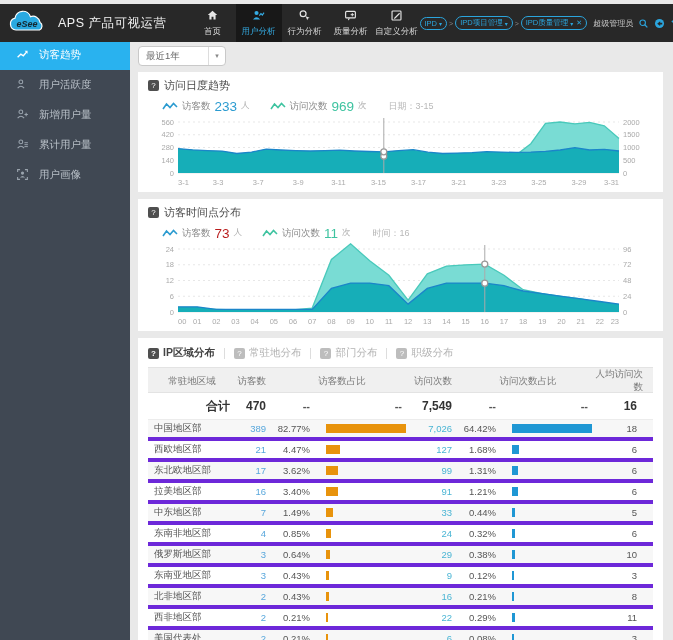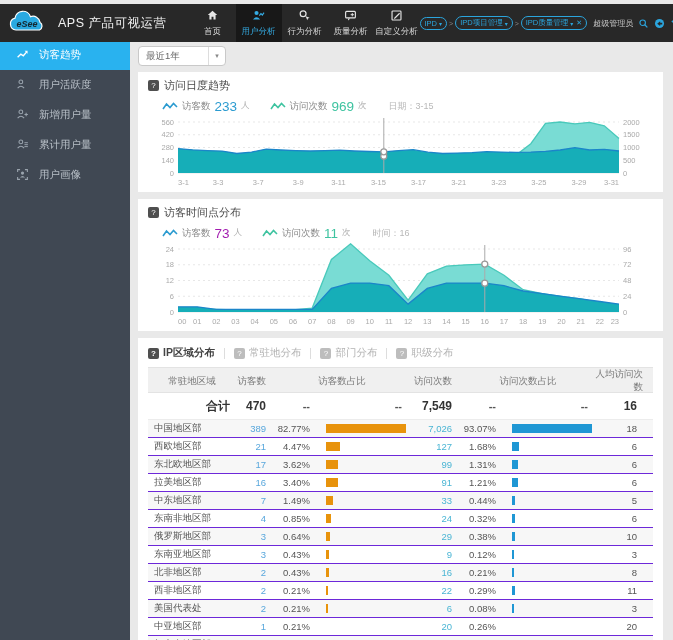--- a/index.html
+++ b/index.html
@@ -57,21 +57,21 @@
   .thead .h2,.thead .h4{text-align:right;padding-right:10px;}
   .thead .h3{grid-column:3/5;text-align:center;}
   .thead .h5{grid-column:6/8;text-align:center;}
   .thead .h6{grid-column:8;text-align:right;padding-right:10px;}
   .trow-total{height:26px;font-size:12px;color:#333;border-bottom:1px solid #ececec;}
   .trow-total .name{text-align:right;font-weight:bold;}
   .trow-total .bignum{font-weight:bold;text-align:right;padding-right:10px;}
   .trow-total .ph{color:#555;font-weight:bold;text-align:right;padding-right:14px;font-size:11px;}
   .trow-total .phb{color:#555;font-weight:bold;text-align:right;padding-right:6px;font-size:11px;}
   .trow-total .percap{font-weight:bold;text-align:right;padding-right:16px;}
-  .tr{height:17px;font-size:9.5px;border-bottom:1px solid #6d28d9;}
+  .tr{height:17px;font-size:9.5px;border-bottom:4px solid #6d28d9;}
   .tr:nth-child(odd){background:#f7f7f7;}
   .tr .name{padding-left:6px;color:#555;white-space:nowrap;}
   .num{text-align:right;padding-right:10px;}
   .visitors{color:#58a7dc;cursor:pointer;}
   .visits{color:#4ab5d4;cursor:pointer;}
   .pct{color:#555;padding-right:14px;text-align:right;}
   .barcell{display:flex;align-items:center;padding-left:2px;}
   .bar{height:9px;}
   .percapv{text-align:right;padding-right:16px;color:#555;}
 </style>
@@ -290,21 +290,21 @@
       <div class="p-title">
         <span class="qbadge">?</span>
         <span>访客时间点分布</span>
       </div>
       <div class="legend">
           <span class="lg">
     <svg width="16" height="10">
       <polyline points="1,8 4.5,3 8,6.5 11.5,2.5 15,6" fill="none" stroke-width="1.6" stroke="#2b9bd0"></polyline>
     </svg>
     <span class="lg-name">访客数</span>
-    <span class="lg-val" style="color: #a21caf;">73</span>
+    <span class="lg-val" style="color: #b91c1c;">73</span>
     <span class="lg-unit">人</span>
   </span>
           <span class="lg">
     <svg width="16" height="10">
       <polyline points="1,8 4.5,3 8,6.5 11.5,2.5 15,6" fill="none" stroke-width="1.6" stroke="#3ec3a0"></polyline>
     </svg>
     <span class="lg-name">访问次数</span>
     <span class="lg-val" style="color: rgb(62, 195, 160);">11</span>
     <span class="lg-unit">次</span>
   </span>
@@ -405,21 +405,21 @@
         </div>
         <div id="tbody">
             <div class="grid tr">
     <div class="name">中国地区部</div>
     <div class="num visitors">389</div>
     <div class="num pct">82.77%</div>
     <div class="barcell">
                 <div class="bar" style="width: 80px; background: rgb(232, 147, 12);"></div>
               </div>
     <div class="num visits">7,026</div>
-    <div class="num pct">93.07%</div>
+    <div class="num pct">64.42%</div>
     <div class="barcell">
                 <div class="bar" style="width: 80px; background: rgb(31, 151, 212);"></div>
               </div>
     <div class="percapv">18</div>
   </div>
             <div class="grid tr">
     <div class="name">西欧地区部</div>
     <div class="num visitors">21</div>
     <div class="num pct">4.47%</div>
     <div class="barcell">

